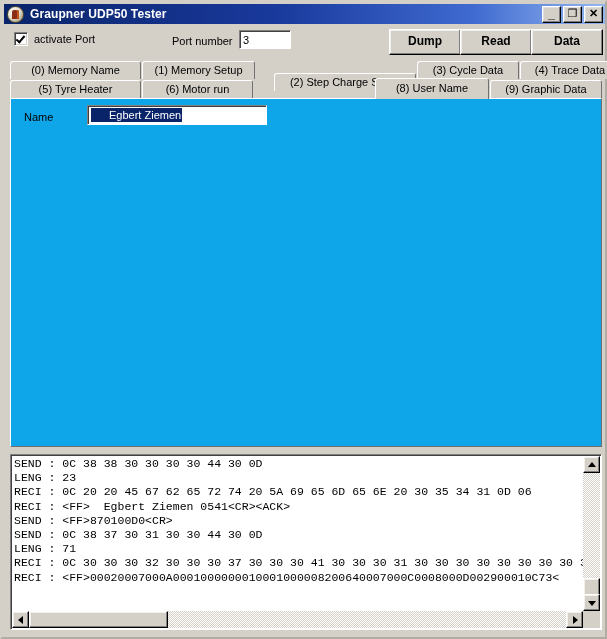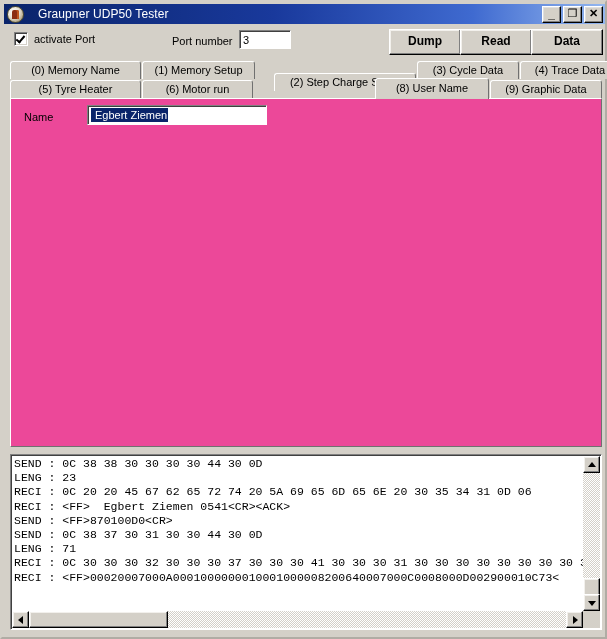--- a/index.html
+++ b/index.html
@@ -53,23 +53,23 @@
     content: "";
     position: absolute;
     left: 4px; top: 3px;
     width: 7px; height: 9px;
     background: #8b2d12;
     border-radius: 2px 2px 0 0;
     box-shadow: inset -2px 0 0 #c0561f;
   }
   #title-text {
     color: #ffffff;
-    font-weight: normal;
+    font-weight: bold;
     font-size: 12px;
-    margin-left: 14px;
+    margin-left: 6px;
     letter-spacing: 0.1px;
     white-space: nowrap;
     flex: 1 1 auto;
   }
   .caption-btn {
     width: 17px;
     height: 15px;
     margin-left: 2px;
     background: #d4d0c8;
     border: 1px solid;
@@ -209,21 +209,21 @@
     background: #d4d0c8;
   }
 
   
   #content-panel {
     position: absolute;
     left: 8px; top: 96px;
     width: 592px;
     height: 349px;
     box-sizing: border-box;
-    background: #ec4899;
+    background: #0ea5e9;
     border: 1px solid;
     border-color: #ffffff #707070 #707070 #ffffff;
   }
   #name-label {
     position: absolute;
     left: 13px; top: 12px;
     font-size: 11px;
     color: #000;
   }
   #name-input {
@@ -241,21 +241,21 @@
     font-size: 11px;
     color: #000;
     line-height: 15px;
     cursor: text;
     overflow: hidden;
     white-space: nowrap;
   }
   #name-input .sel {
     background: #0a246a;
     color: #ffffff;
-    padding: 1px 1px 1px 4px;
+    padding: 1px 1px 1px 18px;
   }
 
   
   #log-panel {
     position: absolute;
     left: 8px; top: 452px;
     width: 592px;
     height: 176px;
     box-sizing: border-box;
     background: #ffffff;

